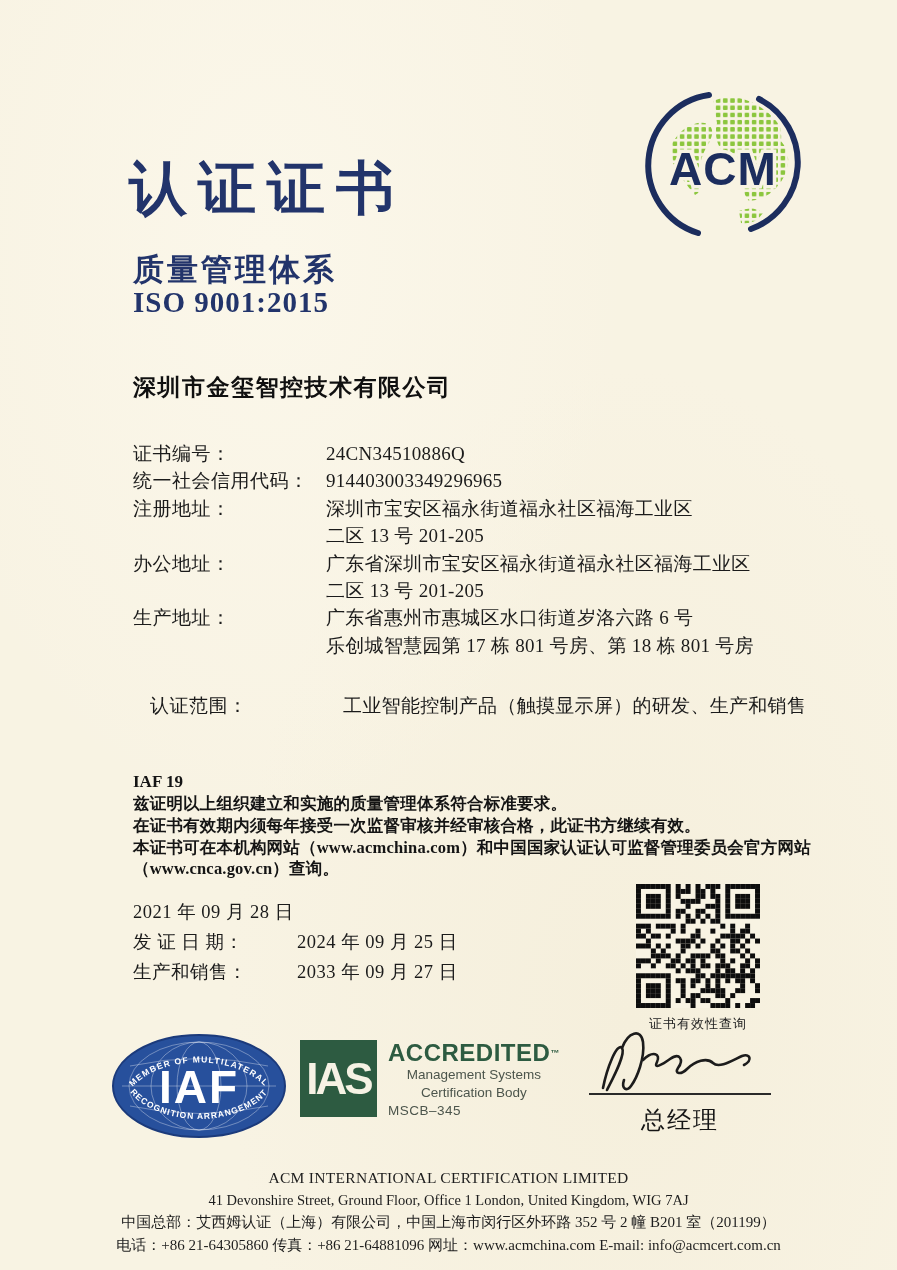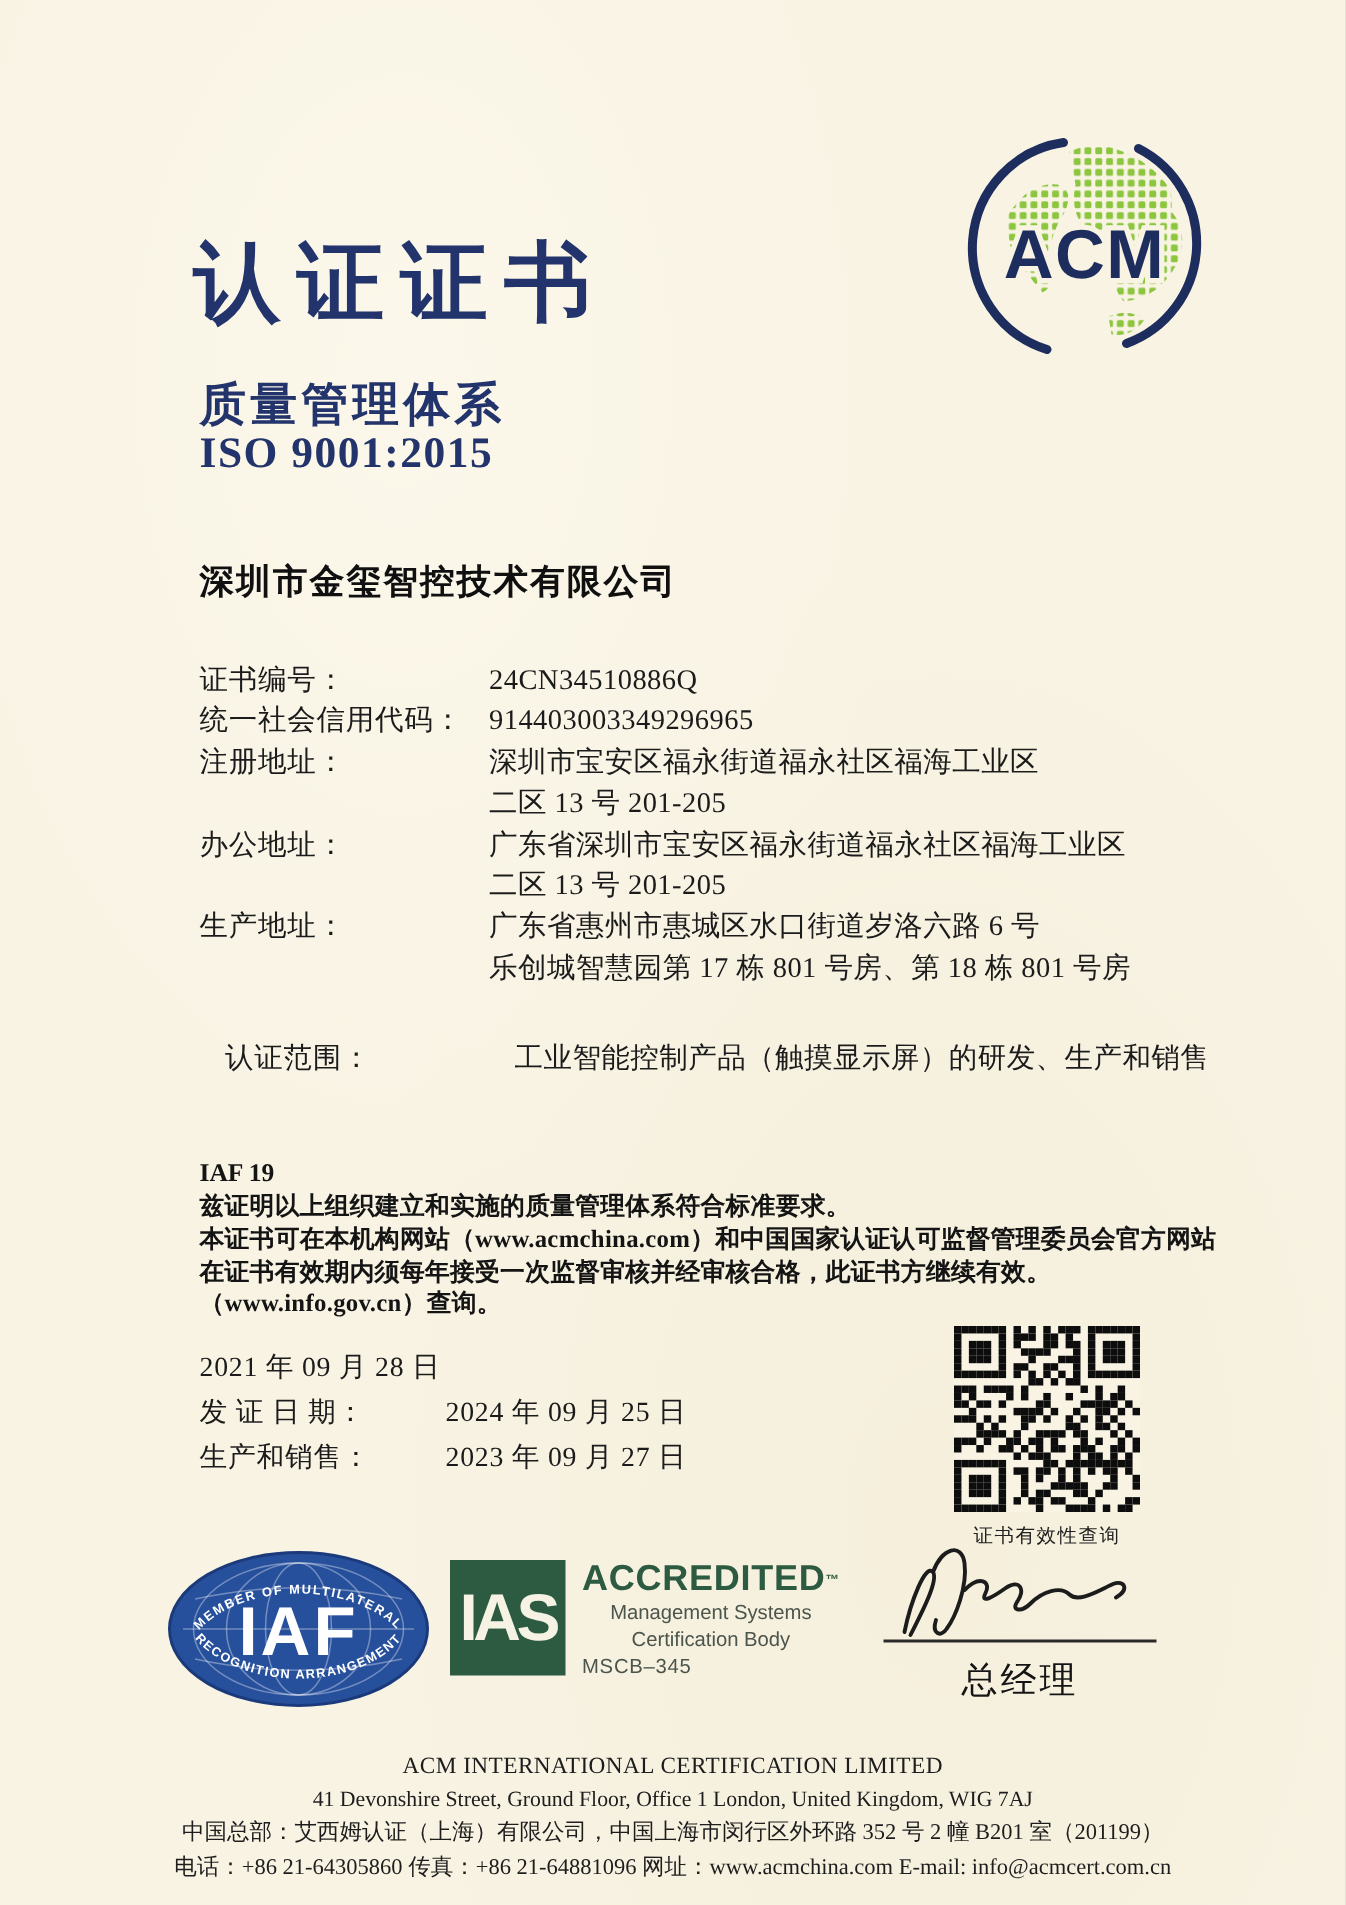--- a/index.html
+++ b/index.html
@@ -121,36 +121,36 @@
   </div>
 
   <div class="scope-row">
     <div class="field-label">认证范围：</div>
     <div class="field-value">工业智能控制产品（触摸显示屏）的研发、生产和销售</div>
   </div>
 
   <div class="statement">
     <div class="iaf-code">IAF 19</div>
     <div class="statement-line">兹证明以上组织建立和实施的质量管理体系符合标准要求。</div>
+    <div class="statement-line">在证书有效期内须每年接受一次监督审核并经审核合格，此证书方继续有效。</div>
     <div class="statement-line">本证书可在本机构网站（www.acmchina.com）和中国国家认证认可监督管理委员会官方网站</div>
-    <div class="statement-line">在证书有效期内须每年接受一次监督审核并经审核合格，此证书方继续有效。</div>
-    <div class="statement-line">（www.info.gov.cn）查询。</div>
+    <div class="statement-line">（www.cnca.gov.cn）查询。</div>
   </div>
 
   <div class="dates">
     <div class="date-row">
       <div class="date-value">2021 年 09 月 28 日</div>
     </div>
     <div class="date-row">
       <div class="date-label">发 证 日 期：</div>
       <div class="date-value">2024 年 09 月 25 日</div>
     </div>
     <div class="date-row">
       <div class="date-label">生产和销售：</div>
-      <div class="date-value">2023 年 09 月 27 日</div>
+      <div class="date-value">2033 年 09 月 27 日</div>
     </div>
   </div>
 
   <div class="qr-block">
     <div class="qr-code"><svg width="124" height="124" viewBox="0 0 100 100" xmlns="http://www.w3.org/2000/svg">
           <rect width="100" height="100" fill="#f8f3e3"></rect>
           <rect x="0" y="0" width="4" height="4" fill="#0d0d0d"></rect>
           <rect x="4" y="0" width="4" height="4" fill="#0d0d0d"></rect>
           <rect x="8" y="0" width="4" height="4" fill="#0d0d0d"></rect>
           <rect x="12" y="0" width="4" height="4" fill="#0d0d0d"></rect>

